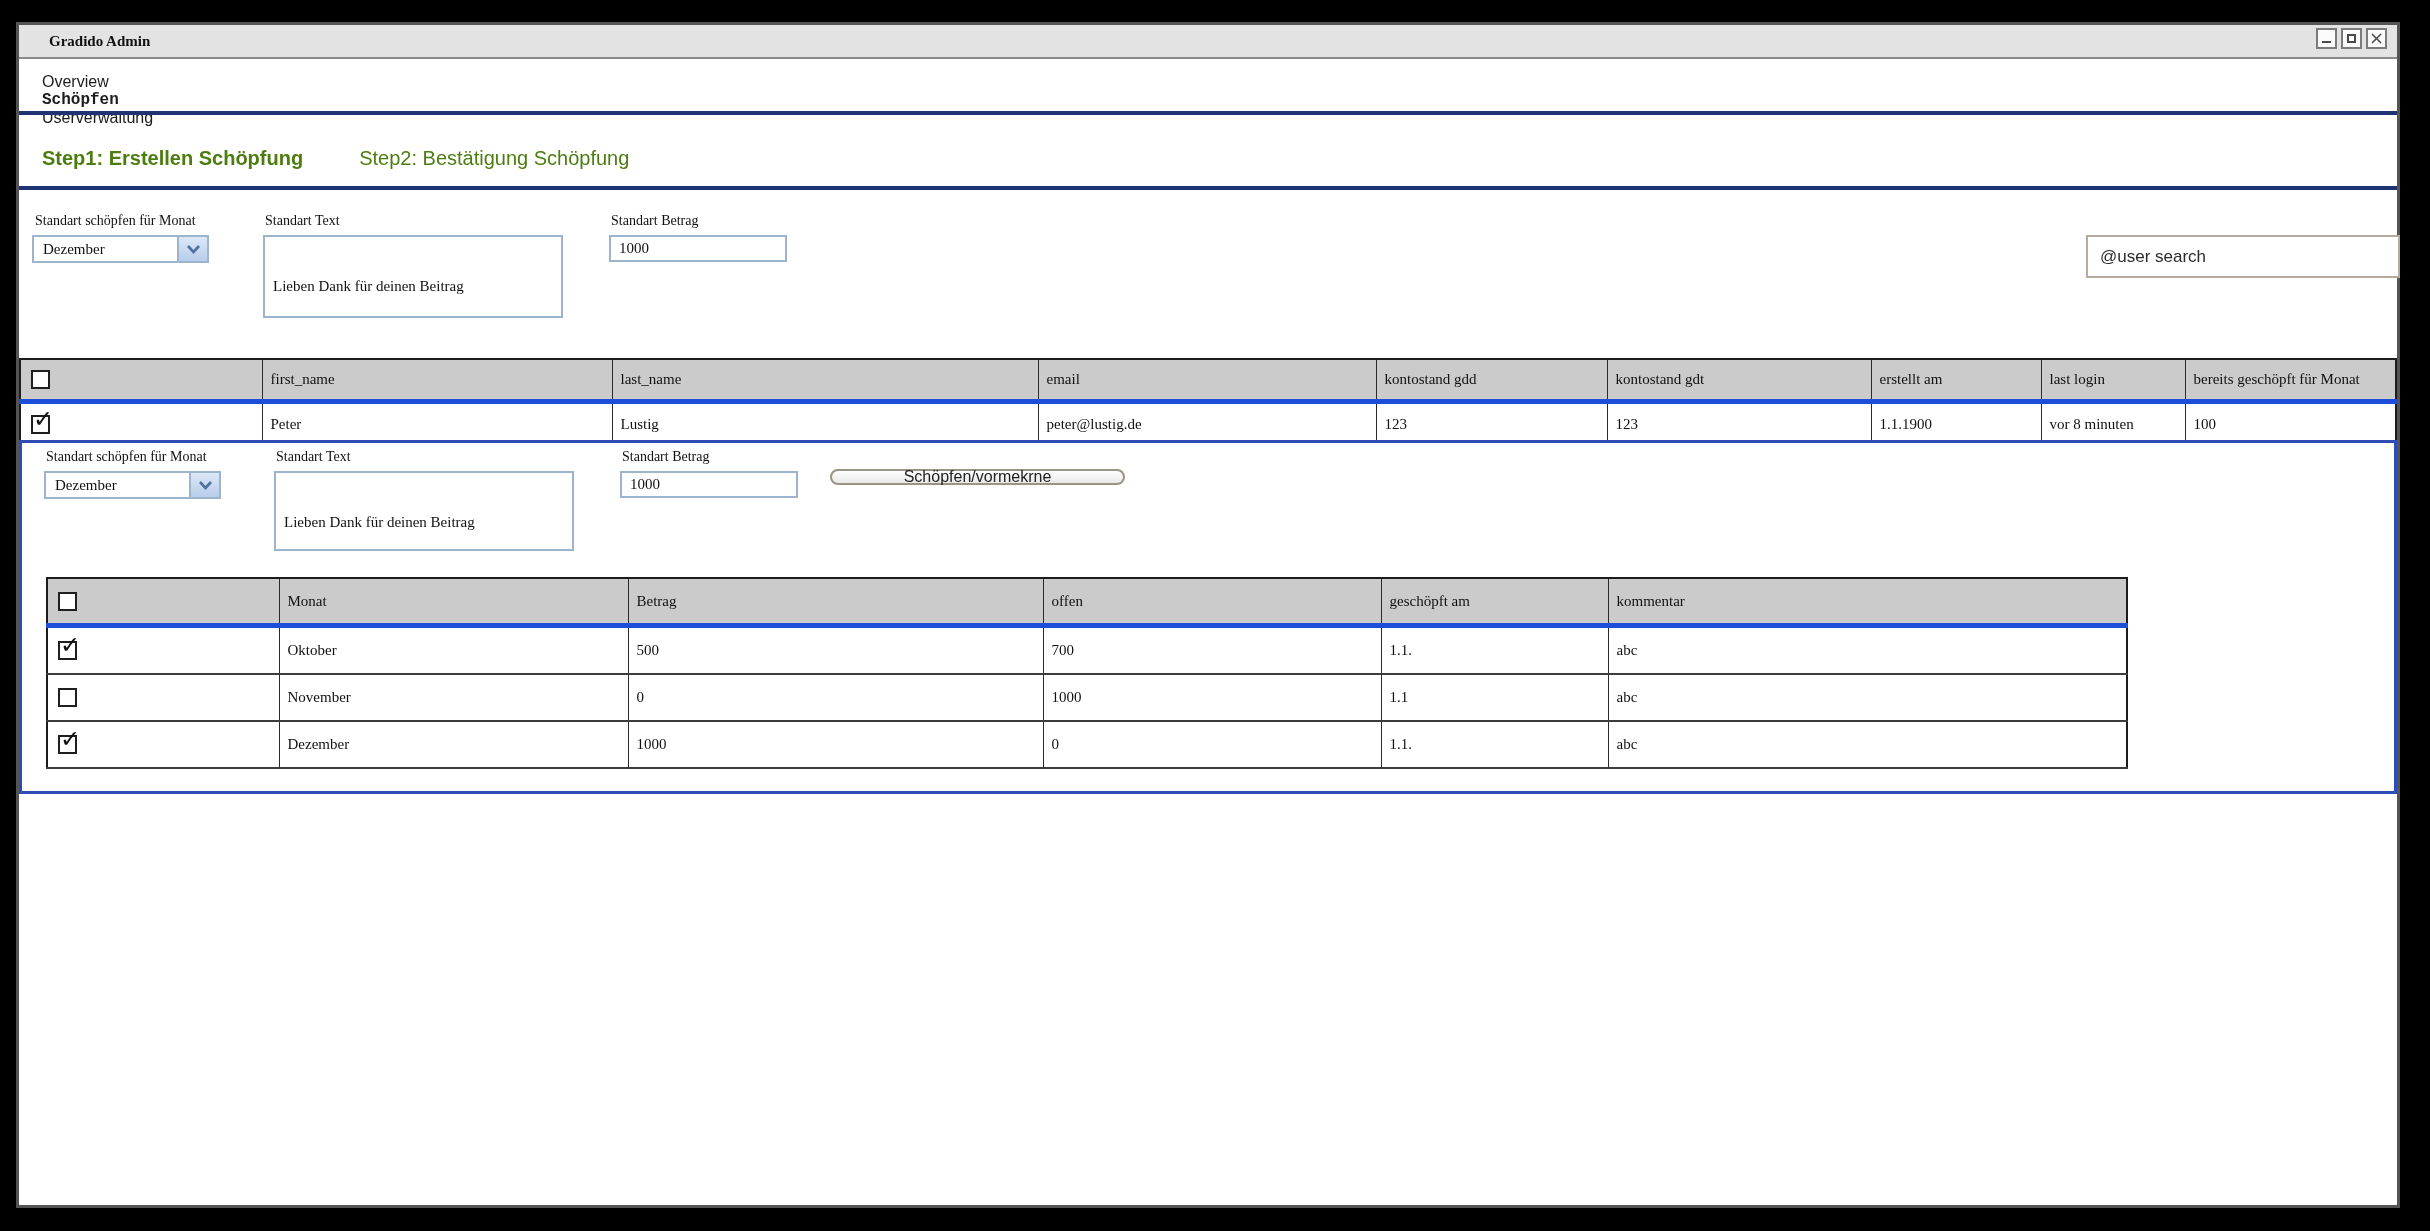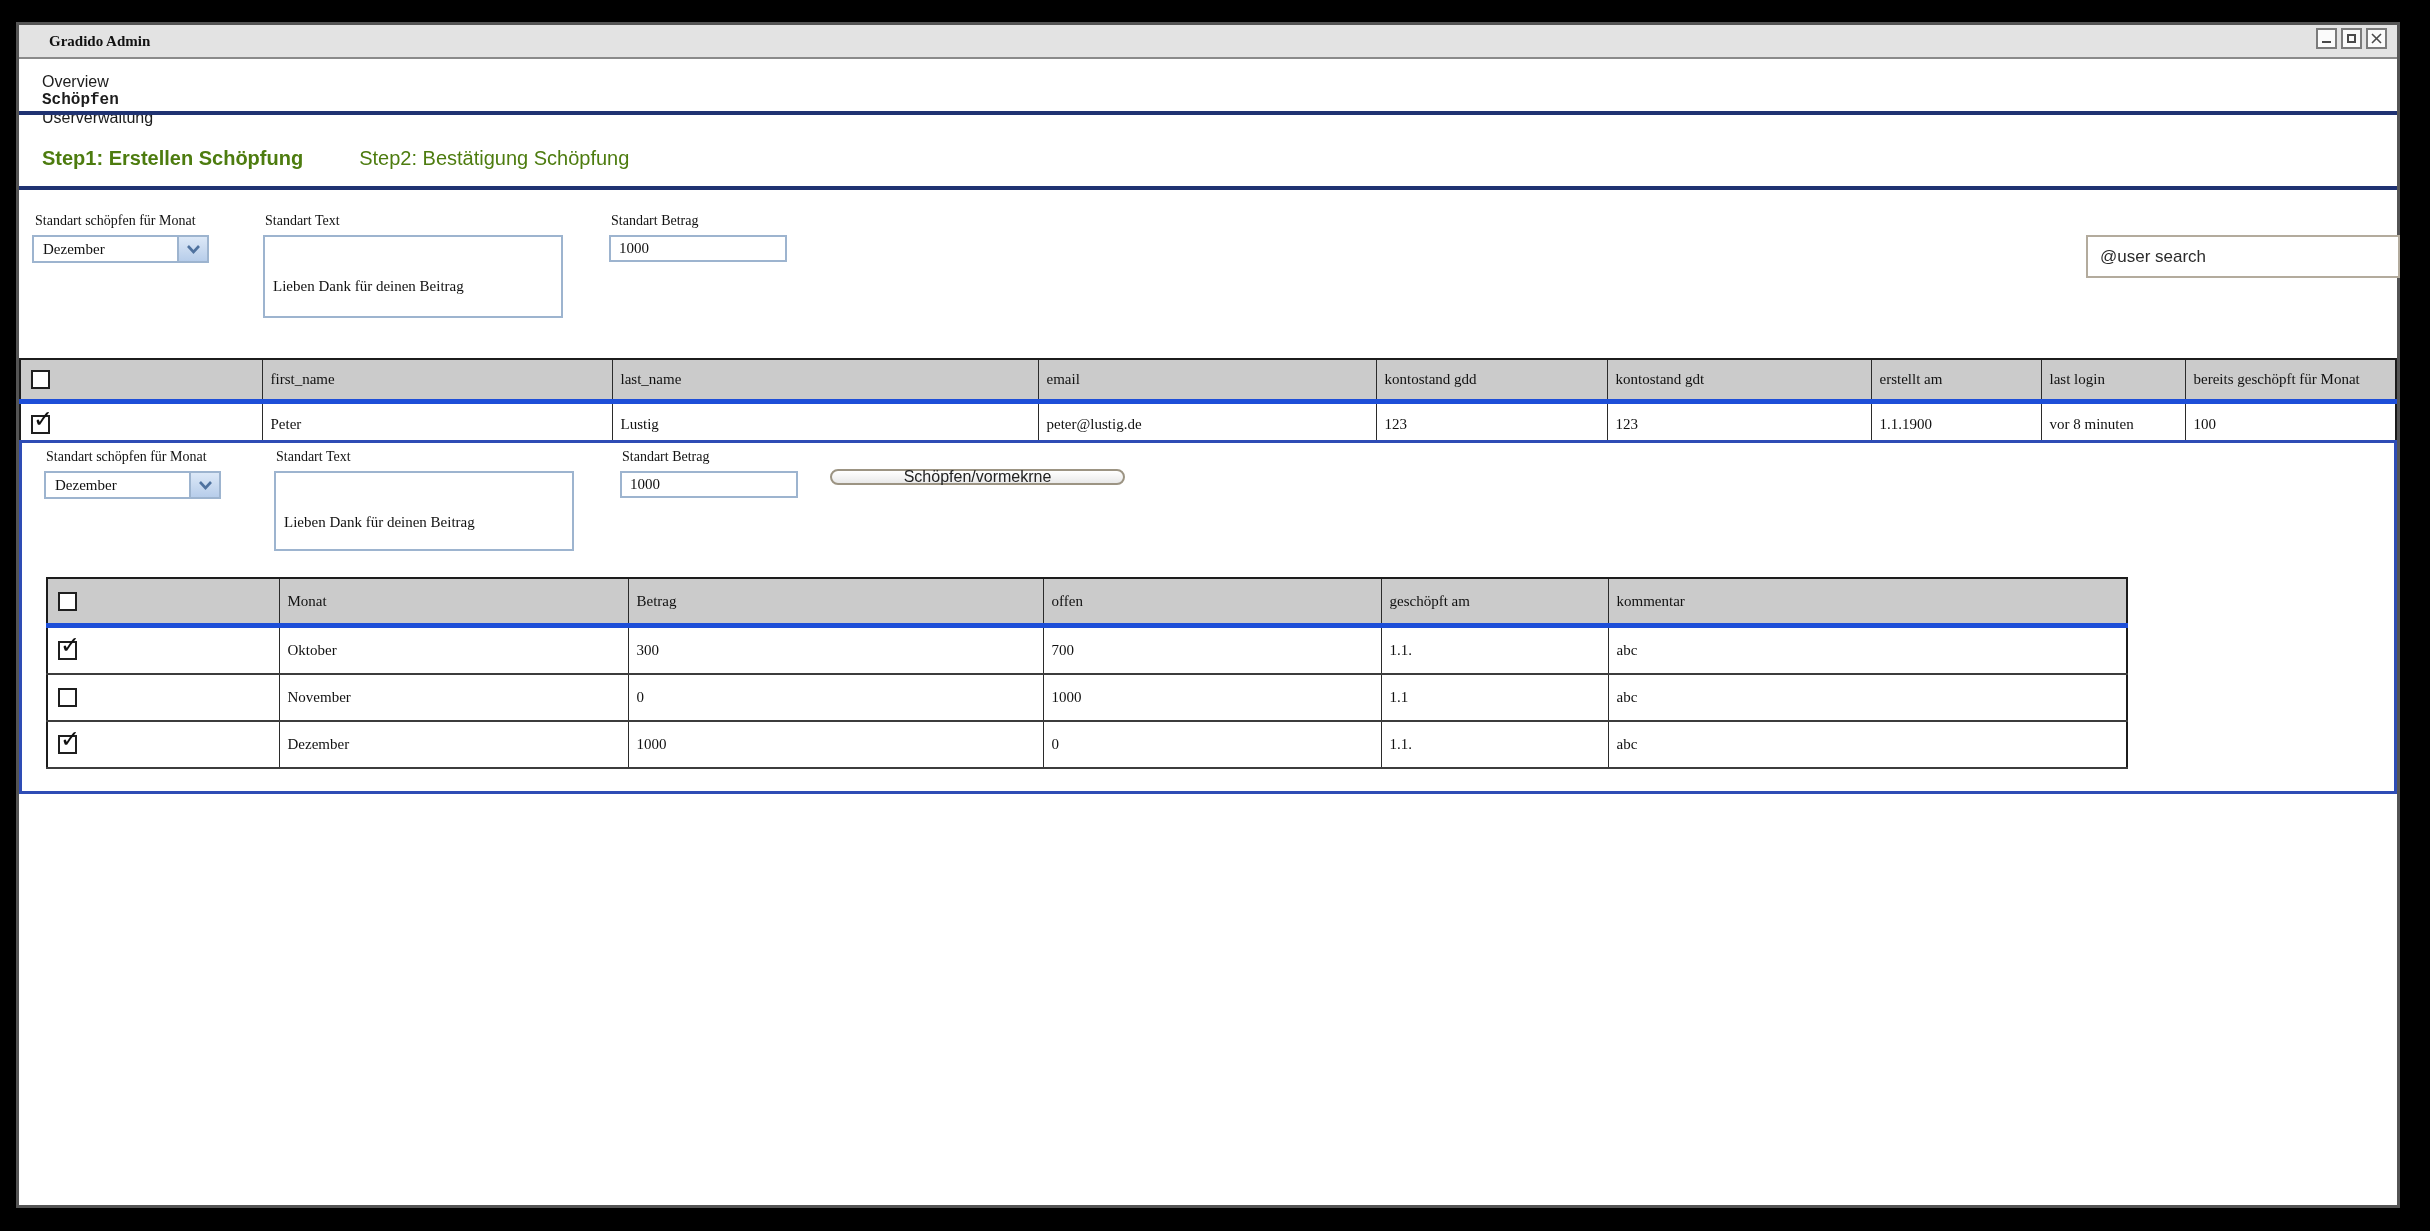--- a/index.html
+++ b/index.html
@@ -231,21 +231,21 @@
           <th>Betrag</th>
           <th>offen</th>
           <th>geschöpft am</th>
           <th>kommentar</th>
         </tr>
       </thead>
       <tbody>
         <tr>
           <td><span class="wf-checkbox checked"></span></td>
           <td>Oktober</td>
-          <td>300</td>
+          <td>500</td>
           <td>700</td>
           <td>1.1.</td>
           <td>abc</td>
         </tr>
         <tr>
           <td><span class="wf-checkbox"></span></td>
           <td>November</td>
           <td>0</td>
           <td>1000</td>
           <td>1.1</td>

